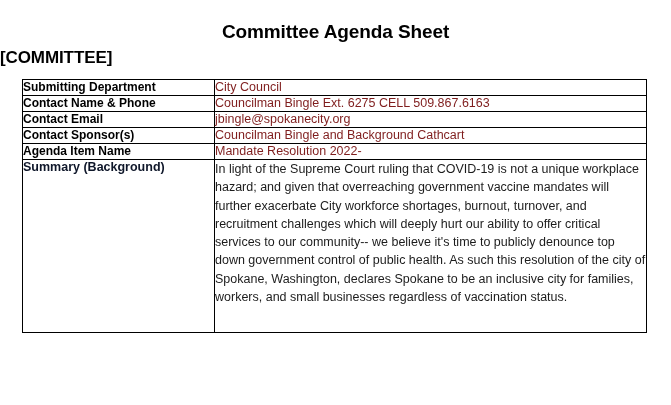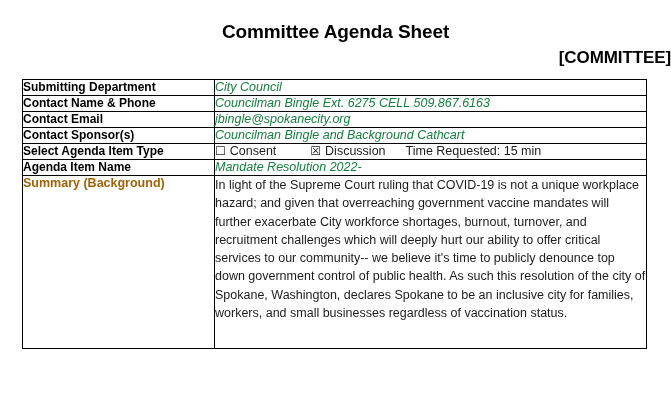--- a/index.html
+++ b/index.html
@@ -24,21 +24,21 @@
     text-align: center;
     font-weight: bold;
     font-size: 19px;
     line-height: 25px;
     color: #000000;
     margin: 0;
     padding-top: 19px;
     letter-spacing: -0.1px;
   }
   .doc-subtitle {
-    text-align: right;
+    text-align: left;
     font-weight: bold;
     font-size: 17px;
     line-height: 23px;
     color: #000000;
     margin: 0;
     padding-top: 2px;
     letter-spacing: -0.1px;
   }
   .agenda-table {
     position: absolute;
@@ -59,22 +59,21 @@
     font-size: 12px;
     line-height: 15px;
     padding: 4px 0 4px 9px;
     color: #000000;
     white-space: nowrap;
   }
   .value-cell {
     font-size: 12.5px;
     line-height: 15px;
     padding: 4px 6px 4px 8px;
-    color: #15803d;
-    font-style: italic;
+    color: #7f1d1d;
   }
   .type-cell {
     font-size: 12.5px;
     line-height: 15px;
     padding: 4px 6px 4px 8px;
     color: #1c1c1c;
     white-space: nowrap;
   }
   .cb-group {
     display: inline-block;
@@ -97,21 +96,21 @@
   .gap-sm {
     display: inline-block;
     width: 20px;
   }
   .summary-label-cell {
     width: 191px;
     font-weight: bold;
     font-size: 12.5px;
     line-height: 15px;
     padding: 4px 0 4px 9px;
-    color: #a16207;
+    color: #0f172a;
     white-space: nowrap;
     height: 172px;
   }
   .summary-cell {
     font-size: 12.5px;
     line-height: 18.3px;
     padding: 5px 10px 4px 8px;
     color: #1c1c1c;
     height: 172px;
   }
@@ -139,24 +138,20 @@
       </tr>
       <tr>
         <td class="label-cell">Contact Email</td>
         <td class="value-cell">jbingle@spokanecity.org</td>
       </tr>
       <tr>
         <td class="label-cell">Contact Sponsor(s)</td>
         <td class="value-cell">Councilman Bingle and Background Cathcart</td>
       </tr>
       <tr>
-        <td class="label-cell">Select Agenda Item Type</td>
-        <td class="type-cell"><span class="cb-group"><span class="cb-glyph">☐</span><span class="cb-label">Consent</span></span><span class="gap-md"></span><span class="cb-group"><span class="cb-glyph">☒</span><span class="cb-label">Discussion</span></span><span class="gap-sm"></span><span>Time Requested: 15 min</span></td>
-      </tr>
-      <tr>
         <td class="label-cell">Agenda Item Name</td>
         <td class="value-cell">Mandate Resolution 2022-</td>
       </tr>
       <tr>
         <td class="summary-label-cell">Summary (Background)</td>
         <td class="summary-cell">
             <p class="summary-text">In light of the Supreme Court ruling that COVID-19 is not a unique workplace hazard; and given that overreaching government vaccine mandates will further exacerbate City workforce shortages, burnout, turnover, and recruitment challenges which will deeply hurt our ability to offer critical services to our community-- we believe it's time to publicly denounce top down government control of public health. As such this resolution of the city of Spokane, Washington, declares Spokane to be an inclusive city for families, workers, and small businesses regardless of vaccination status.</p>
           </td>
       </tr>
     </tbody>

